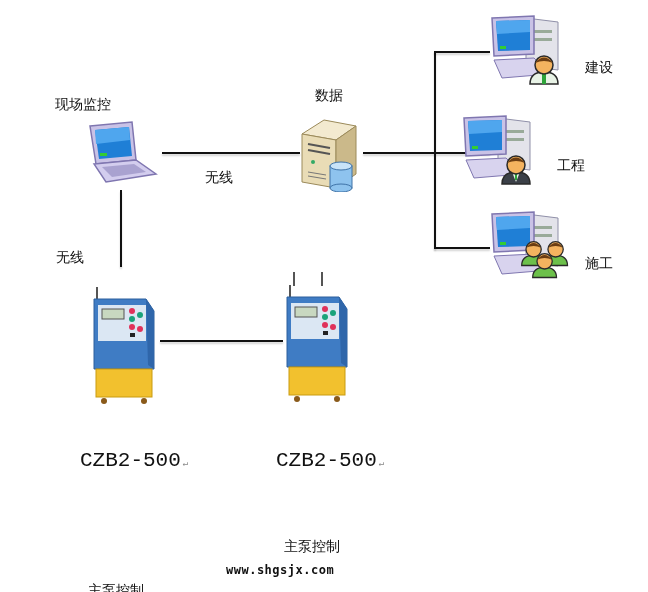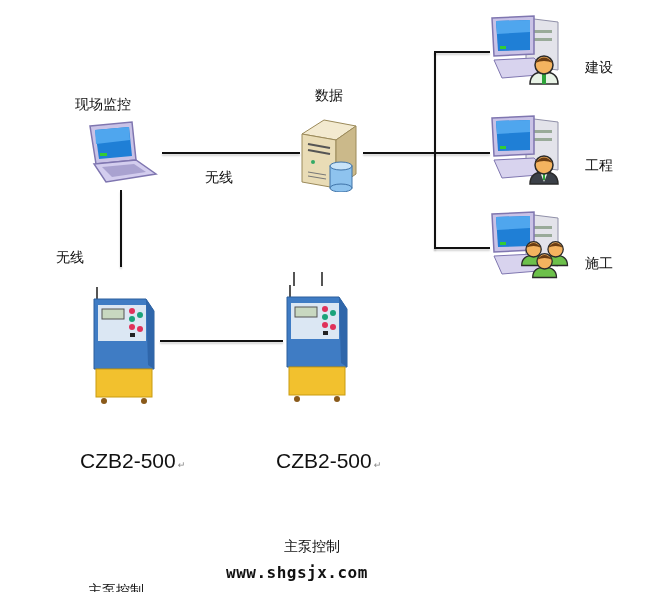--- a/index.html
+++ b/index.html
@@ -1,35 +1,35 @@
 <!DOCTYPE html>
 <html><head>
 <meta charset="utf-8">
 <style>
   html,body{margin:0;padding:0;background:#fff;}
   body{width:648px;height:592px;position:relative;overflow:hidden;font-family:"DejaVu Sans","Liberation Sans",sans-serif;color:#111;}
   .abs{position:absolute;}
   .lbl{position:absolute;font-size:14px;white-space:nowrap;line-height:1;}
   .line{position:absolute;background:#111;box-shadow:0 2px 2px rgba(0,0,0,0.18);}
-  .model{position:absolute;font-size:21px;font-family:Liberation Sans, sans-serif;white-space:nowrap;line-height:1;}
+  .model{position:absolute;font-size:21px;font-family:Liberation Mono, monospace;white-space:nowrap;line-height:1;}
   .model .ret{font-size:9px;color:#888;margin-left:2px;}
-  .url{position:absolute;font-family:"DejaVu Sans Mono","Liberation Mono",monospace;font-weight:bold;font-size:16px;letter-spacing:0.5px;}
+  .url{position:absolute;font-family:"DejaVu Sans Mono","Liberation Mono",monospace;font-weight:bold;font-size:12px;letter-spacing:0.5px;}
 </style>
 </head>
 <body>
 
 <div class="line" style="left:162px;top:152px;width:138px;height:2px;"></div>
 <div class="line" style="left:120px;top:190px;width:2px;height:77px;"></div>
 <div class="line" style="left:363px;top:152px;width:127px;height:2px;"></div>
 <div class="line" style="left:434px;top:51px;width:2px;height:198px;"></div>
 <div class="line" style="left:434px;top:51px;width:56px;height:2px;"></div>
 <div class="line" style="left:434px;top:247px;width:56px;height:2px;"></div>
 <div class="line" style="left:160px;top:340px;width:123px;height:2px;"></div>
 
-<div class="lbl" style="left:55px;top:97px;margin-left:20px;">现场监控</div>
+<div class="lbl" style="left:55px;top:97px;">现场监控</div>
 <svg class="abs" style="left:80px;top:120px;" width="82" height="66" viewBox="0 0 82 66">
   <polygon points="10,6 52,2 56,40 16,44" fill="#c9c2e6" stroke="#7f76b0" stroke-width="1.5"></polygon>
   <polygon points="15,10 49,7 52,36 19,39" fill="#1f7fd6"></polygon>
   <polygon points="15,10 49,7 50,20 16,24" fill="#4fa6ee"></polygon>
   <rect x="20" y="33" width="7" height="3" fill="#3c3"></rect>
   <polygon points="14,44 56,40 76,54 26,62" fill="#d3cdee" stroke="#7f76b0" stroke-width="1.5"></polygon>
   <polygon points="22,47 54,44 66,52 32,57" fill="#a9a2d0"></polygon>
 </svg>
 
 <div class="lbl" style="left:205px;top:170px;">无线</div>
@@ -86,21 +86,21 @@
 <div class="abs" style="left:488px;top:14px;width:150px;height:80px;">
   <svg class="abs" style="left:0;top:0;" width="90" height="78" viewBox="0 0 90 78">
     <use href="#ws"></use>
     <g transform="translate(40,40)">
         <use href="#person-green"></use>
       </g>
   </svg>
   <div class="lbl" style="left:97px;top:46px;">建设</div>
 </div>
 
-<div class="abs" style="left:488px;top:114px;width:150px;height:80px;">
+<div class="abs" style="left:460px;top:114px;width:150px;height:80px;">
   <svg class="abs" style="left:0;top:0;" width="90" height="78" viewBox="0 0 90 78">
     <use href="#ws"></use>
     <g transform="translate(40,40)">
         <use href="#person-dark"></use>
       </g>
   </svg>
   <div class="lbl" style="left:97px;top:44px;">工程</div>
 </div>
 
 <div class="abs" style="left:488px;top:210px;width:150px;height:80px;text-align:center;">

